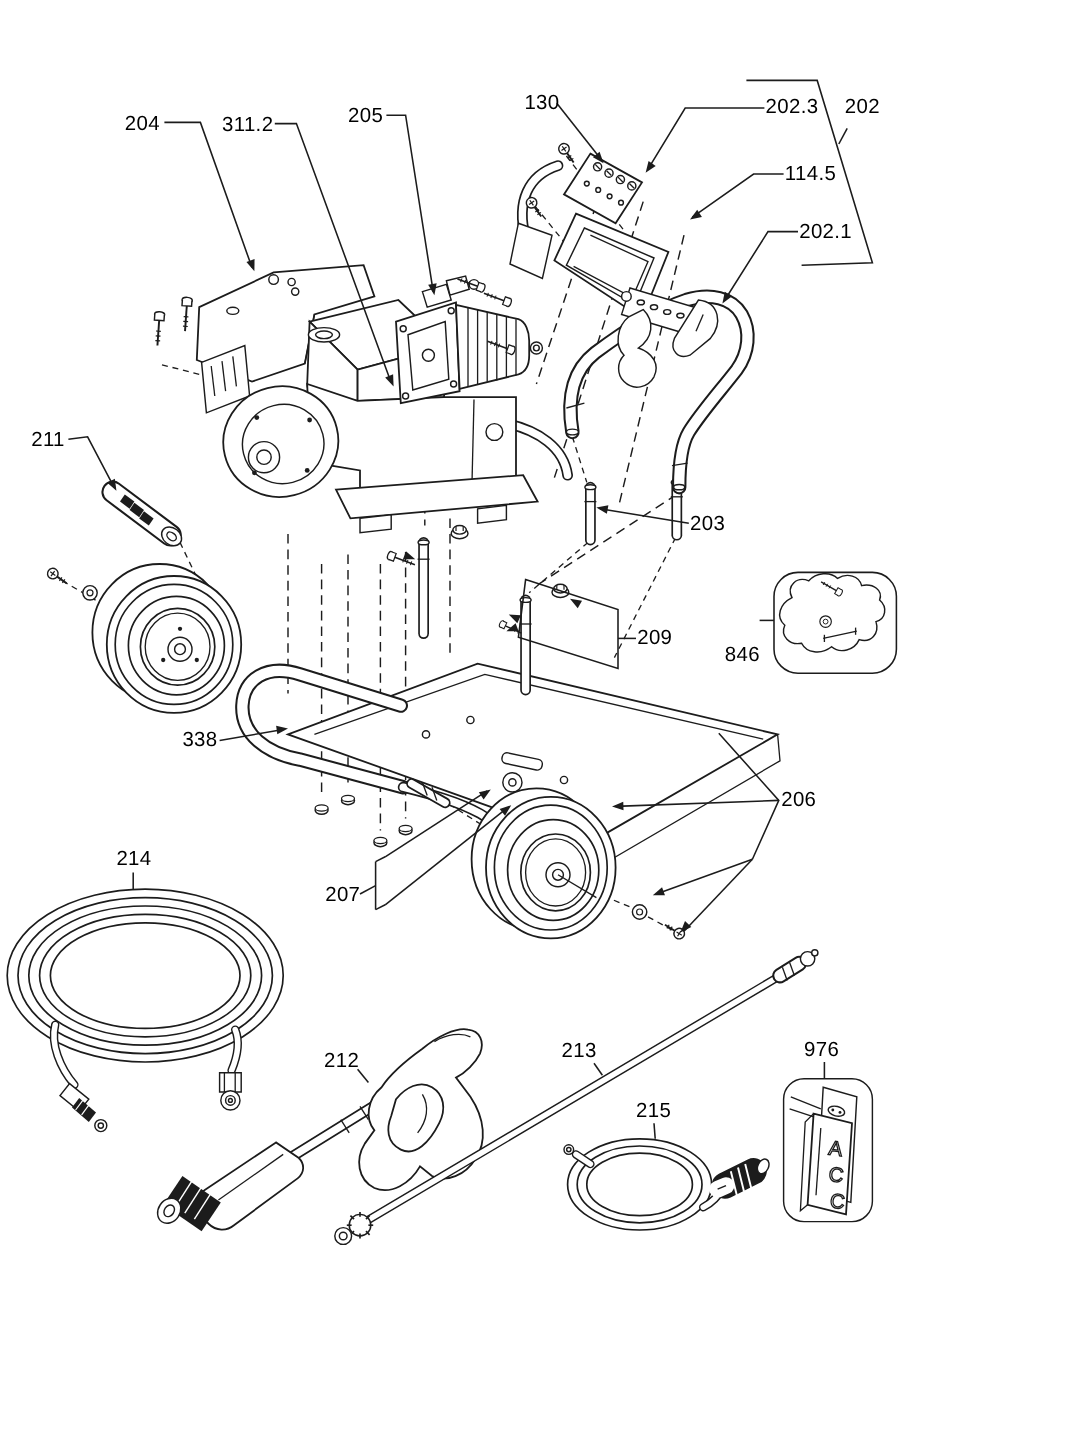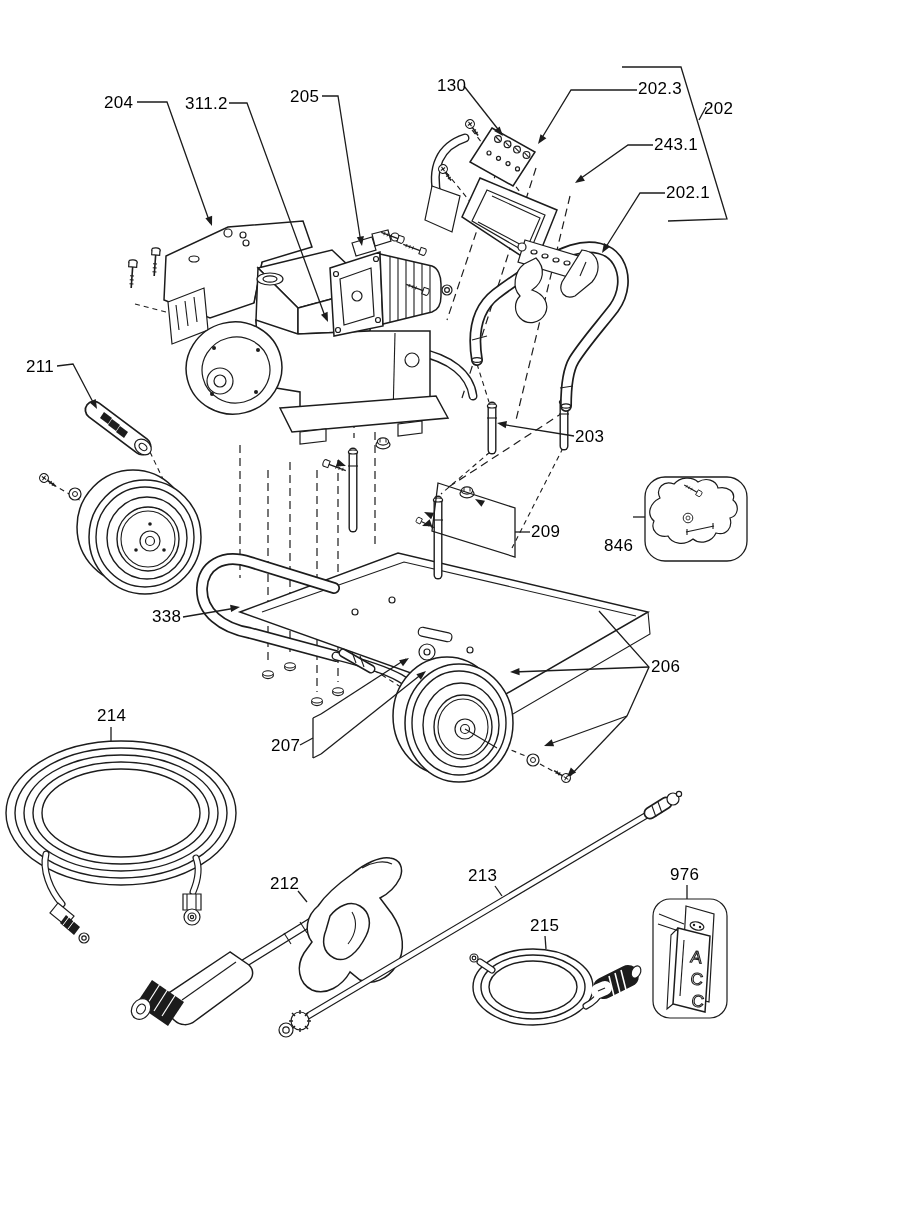--- a/index.html
+++ b/index.html
@@ -481,22 +481,22 @@
     <use href="#arr" transform="translate(426,671) rotate(141)"></use>
     <use href="#arr" transform="translate(346,466) rotate(-160)"></use>
   </g>
 </svg>
 
 <div class="callout" style="left:104px;top:94px">204</div>
 <div class="callout" style="left:185px;top:95px">311.2</div>
 <div class="callout" style="left:290px;top:88px">205</div>
 <div class="callout" style="left:437px;top:77px">130</div>
 <div class="callout" style="left:638px;top:80px">202.3</div>
-<div class="callout" style="left:704px;top:100px">202</div>
-<div class="callout" style="left:654px;top:136px">243.1</div>
+<div class="callout" style="left:704px;top:80px">202</div>
+<div class="callout" style="left:654px;top:136px">114.5</div>
 <div class="callout" style="left:666px;top:184px">202.1</div>
 <div class="callout" style="left:26px;top:358px">211</div>
 <div class="callout" style="left:575px;top:428px">203</div>
 <div class="callout" style="left:604px;top:537px">846</div>
 <div class="callout" style="left:531px;top:523px">209</div>
 <div class="callout" style="left:152px;top:608px">338</div>
 <div class="callout" style="left:651px;top:658px">206</div>
 <div class="callout" style="left:97px;top:707px">214</div>
 <div class="callout" style="left:271px;top:737px">207</div>
 <div class="callout" style="left:270px;top:875px">212</div>

